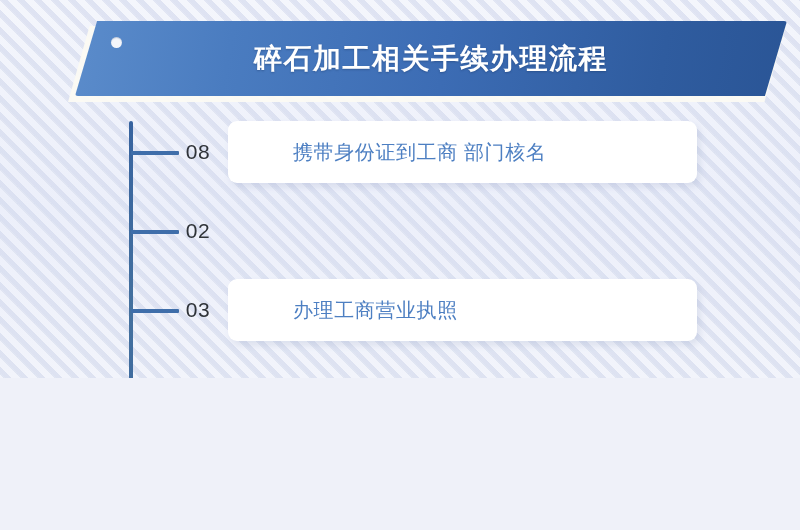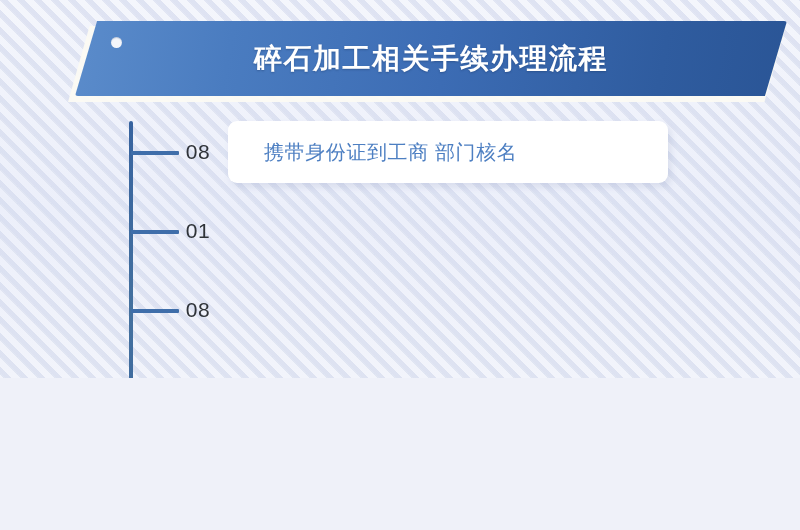--- a/index.html
+++ b/index.html
@@ -144,20 +144,21 @@
     position: absolute;
     left: 228px;
     top: 8px;
     width: 440px;
     height: 62px;
     background: #ffffff;
     border-radius: 9px;
     box-shadow: 3px 4px 7px rgba(142, 155, 190, 0.22);
     display: flex;
     align-items: center;
+    padding-left: 29px;
   }
   .step-text {
     padding-left: 36px;
     color: #4d7fc2;
     font-size: 20px;
     letter-spacing: 0.6px;
     white-space: nowrap;
   }
 </style>
 </head>
@@ -180,23 +181,30 @@
     <div class="step-row">
       <div class="step-tick"></div>
       <div class="step-number">08</div>
       <div class="step-card">
         <span class="step-text">携带身份证到工商 部门核名</span>
       </div>
     </div>
 
     <div class="step-row">
       <div class="step-tick"></div>
-      <div class="step-number">01</div>
-    </div>
-
+      <div class="step-number">02</div>
+    </div>
+
+    <div class="step-row">
+      <div class="step-tick"></div>
+      <div class="step-number">03</div>
+      <div class="step-card">
+        <span class="step-text">办理工商营业执照</span>
+      </div>
+    </div>
 
 
     <div class="step-row">
       <div class="step-tick"></div>
       <div class="step-number">08</div>
     </div>
 
   </div>
 </div>
 

